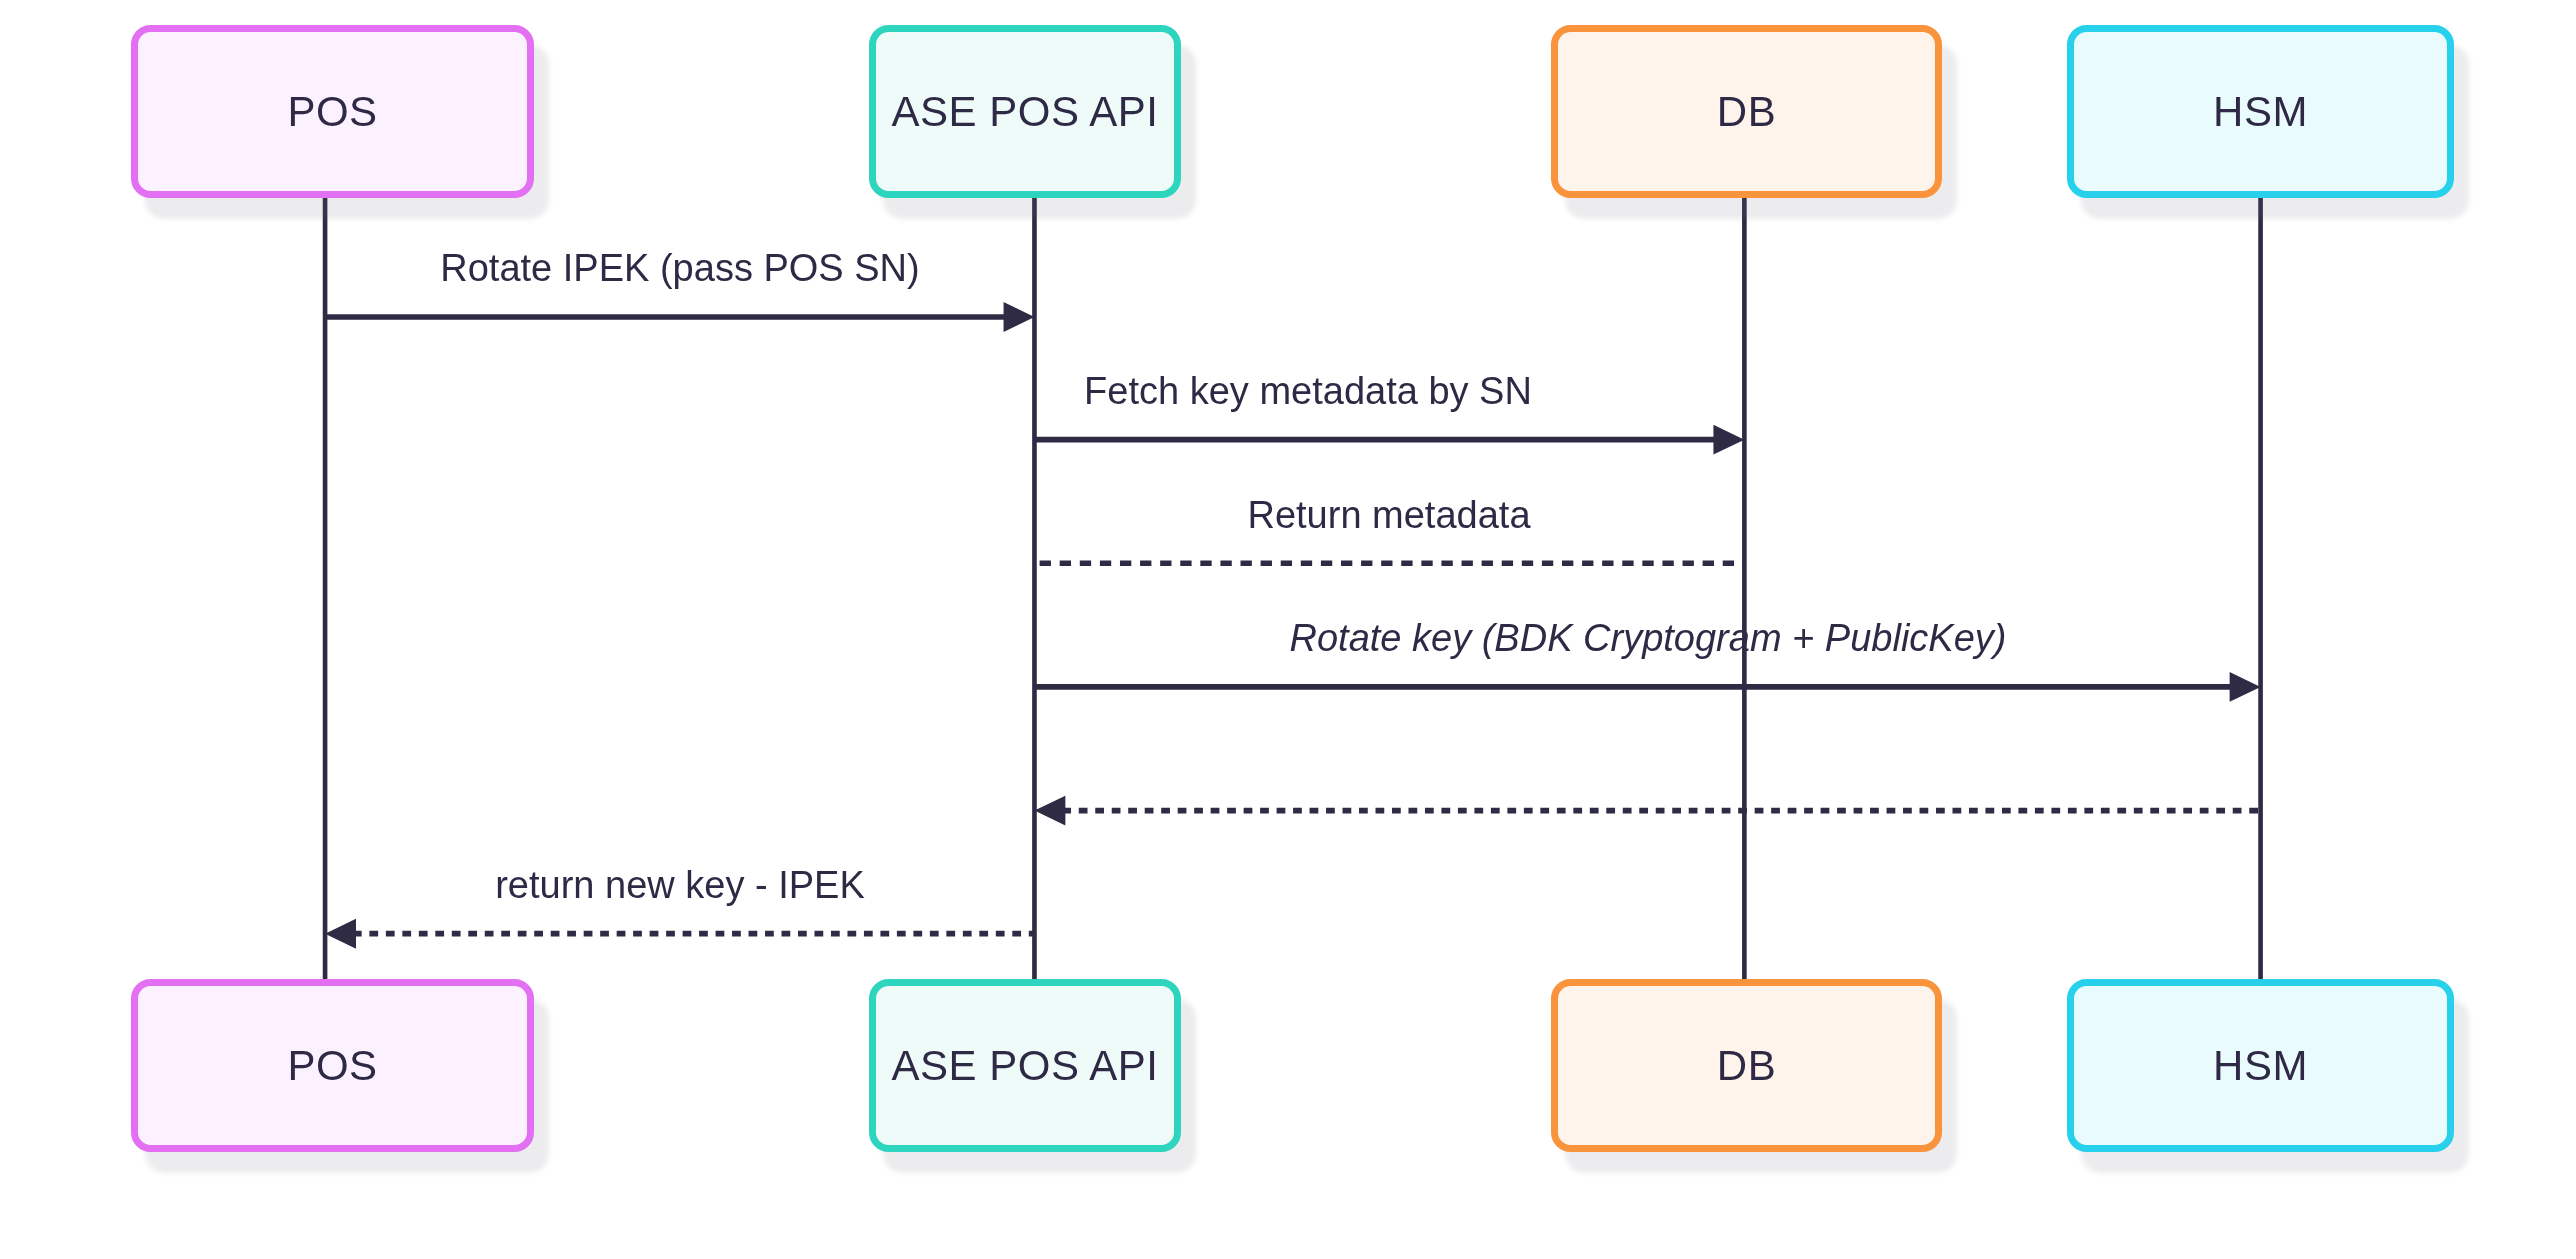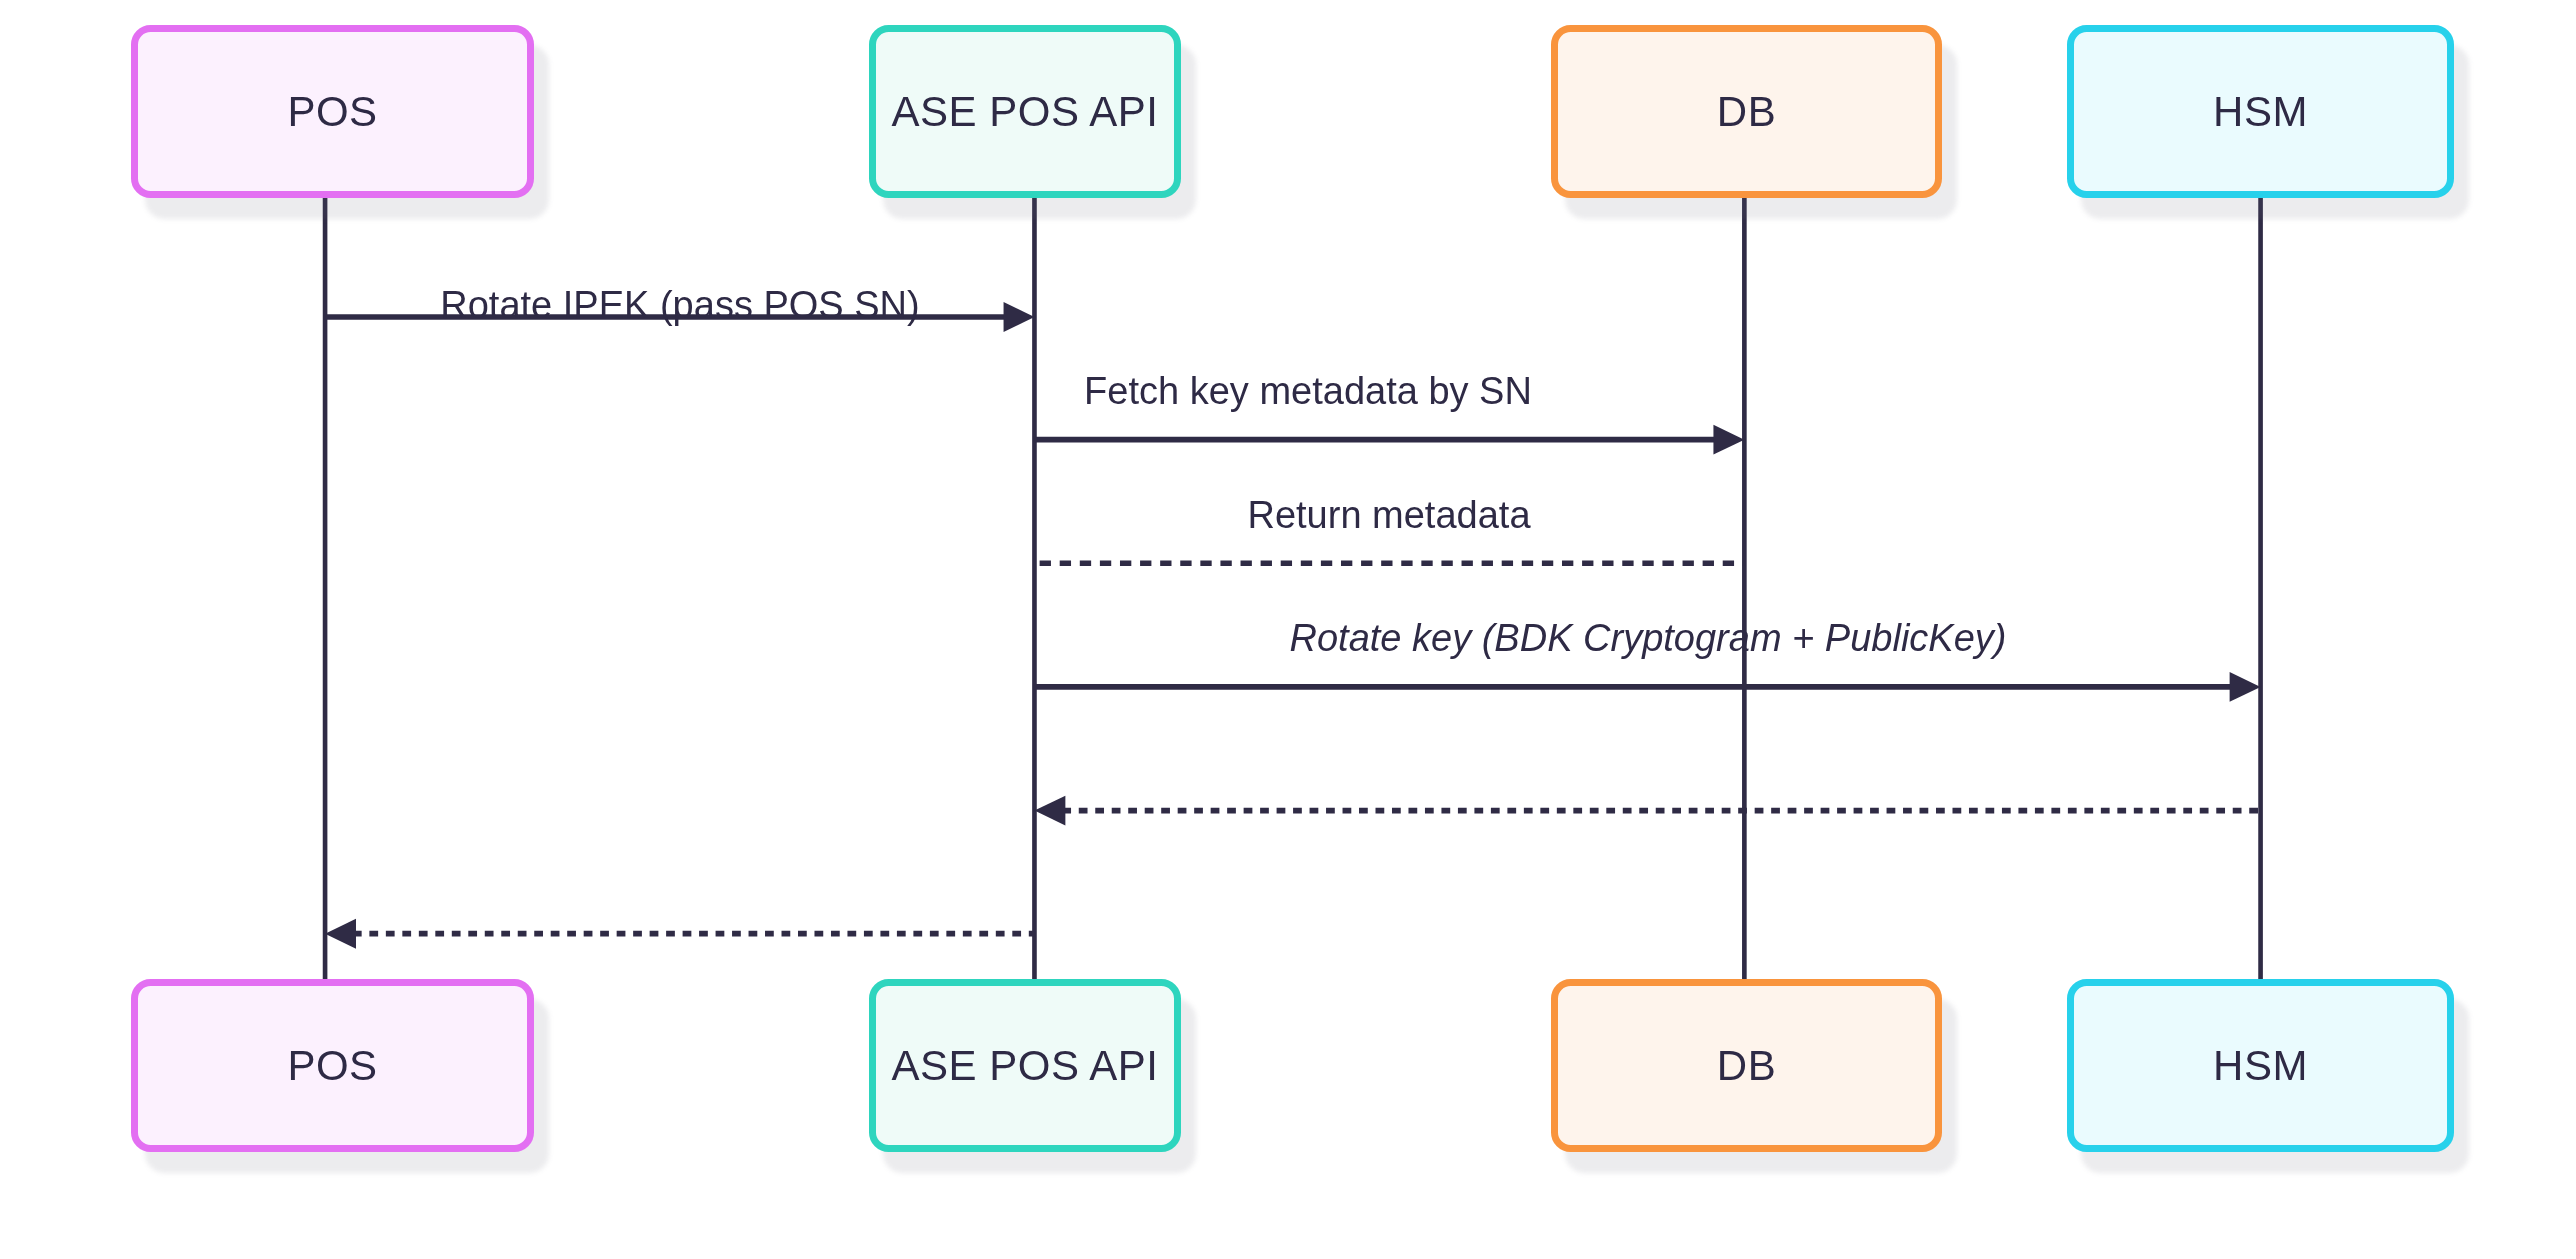--- a/index.html
+++ b/index.html
@@ -75,24 +75,25 @@
     <line x1="2008" y1="1333" x2="4334" y2="1333" stroke="#2F2B45" stroke-width="11"></line>
     <polygon points="4388,1333 4328,1304 4328,1362" fill="#2F2B45"></polygon>
 
     <line x1="2062" y1="1573" x2="4388" y2="1573" stroke="#2F2B45" stroke-width="11" stroke-dasharray="17 15"></line>
     <polygon points="2008,1573 2068,1544 2068,1602" fill="#2F2B45"></polygon>
 
     <line x1="685" y1="1812" x2="2008" y2="1812" stroke="#2F2B45" stroke-width="11" stroke-dasharray="17 15"></line>
     <polygon points="631,1812 691,1783 691,1841" fill="#2F2B45"></polygon>
   </svg>
 
-  <div class="msg-label" style="left:680px; top:246px;margin-top:37px;">Rotate IPEK (pass POS SN)</div>
+  <div class="msg-label" style="left:680px; top:246px;">Rotate IPEK (pass POS SN)</div>
   <div class="msg-label" style="left:1308px; top:369px;">Fetch key metadata by SN</div>
   <div class="msg-label" style="left:1389px; top:493px;">Return metadata</div>
   <div class="msg-label" style="left:1648px; top:616px;font-style:italic;">Rotate key (BDK Cryptogram + PublicKey)</div>
+  <div class="msg-label" style="left:680px; top:863px;">return new key - IPEK</div>
 
   <div class="row-top">
     <div class="actor-box pos-x" style="border-color: rgb(227, 111, 242); background-color: rgb(252, 241, 254);">
       <span class="actor-label">POS</span>
     </div>
     <div class="actor-box ase-x" style="border-color: rgb(46, 213, 190); background-color: rgb(239, 251, 248);">
       <span class="actor-label">ASE POS API</span>
     </div>
     <div class="actor-box db-x" style="border-color: rgb(249, 148, 61); background-color: rgb(254, 244, 236);">
       <span class="actor-label">DB</span>

